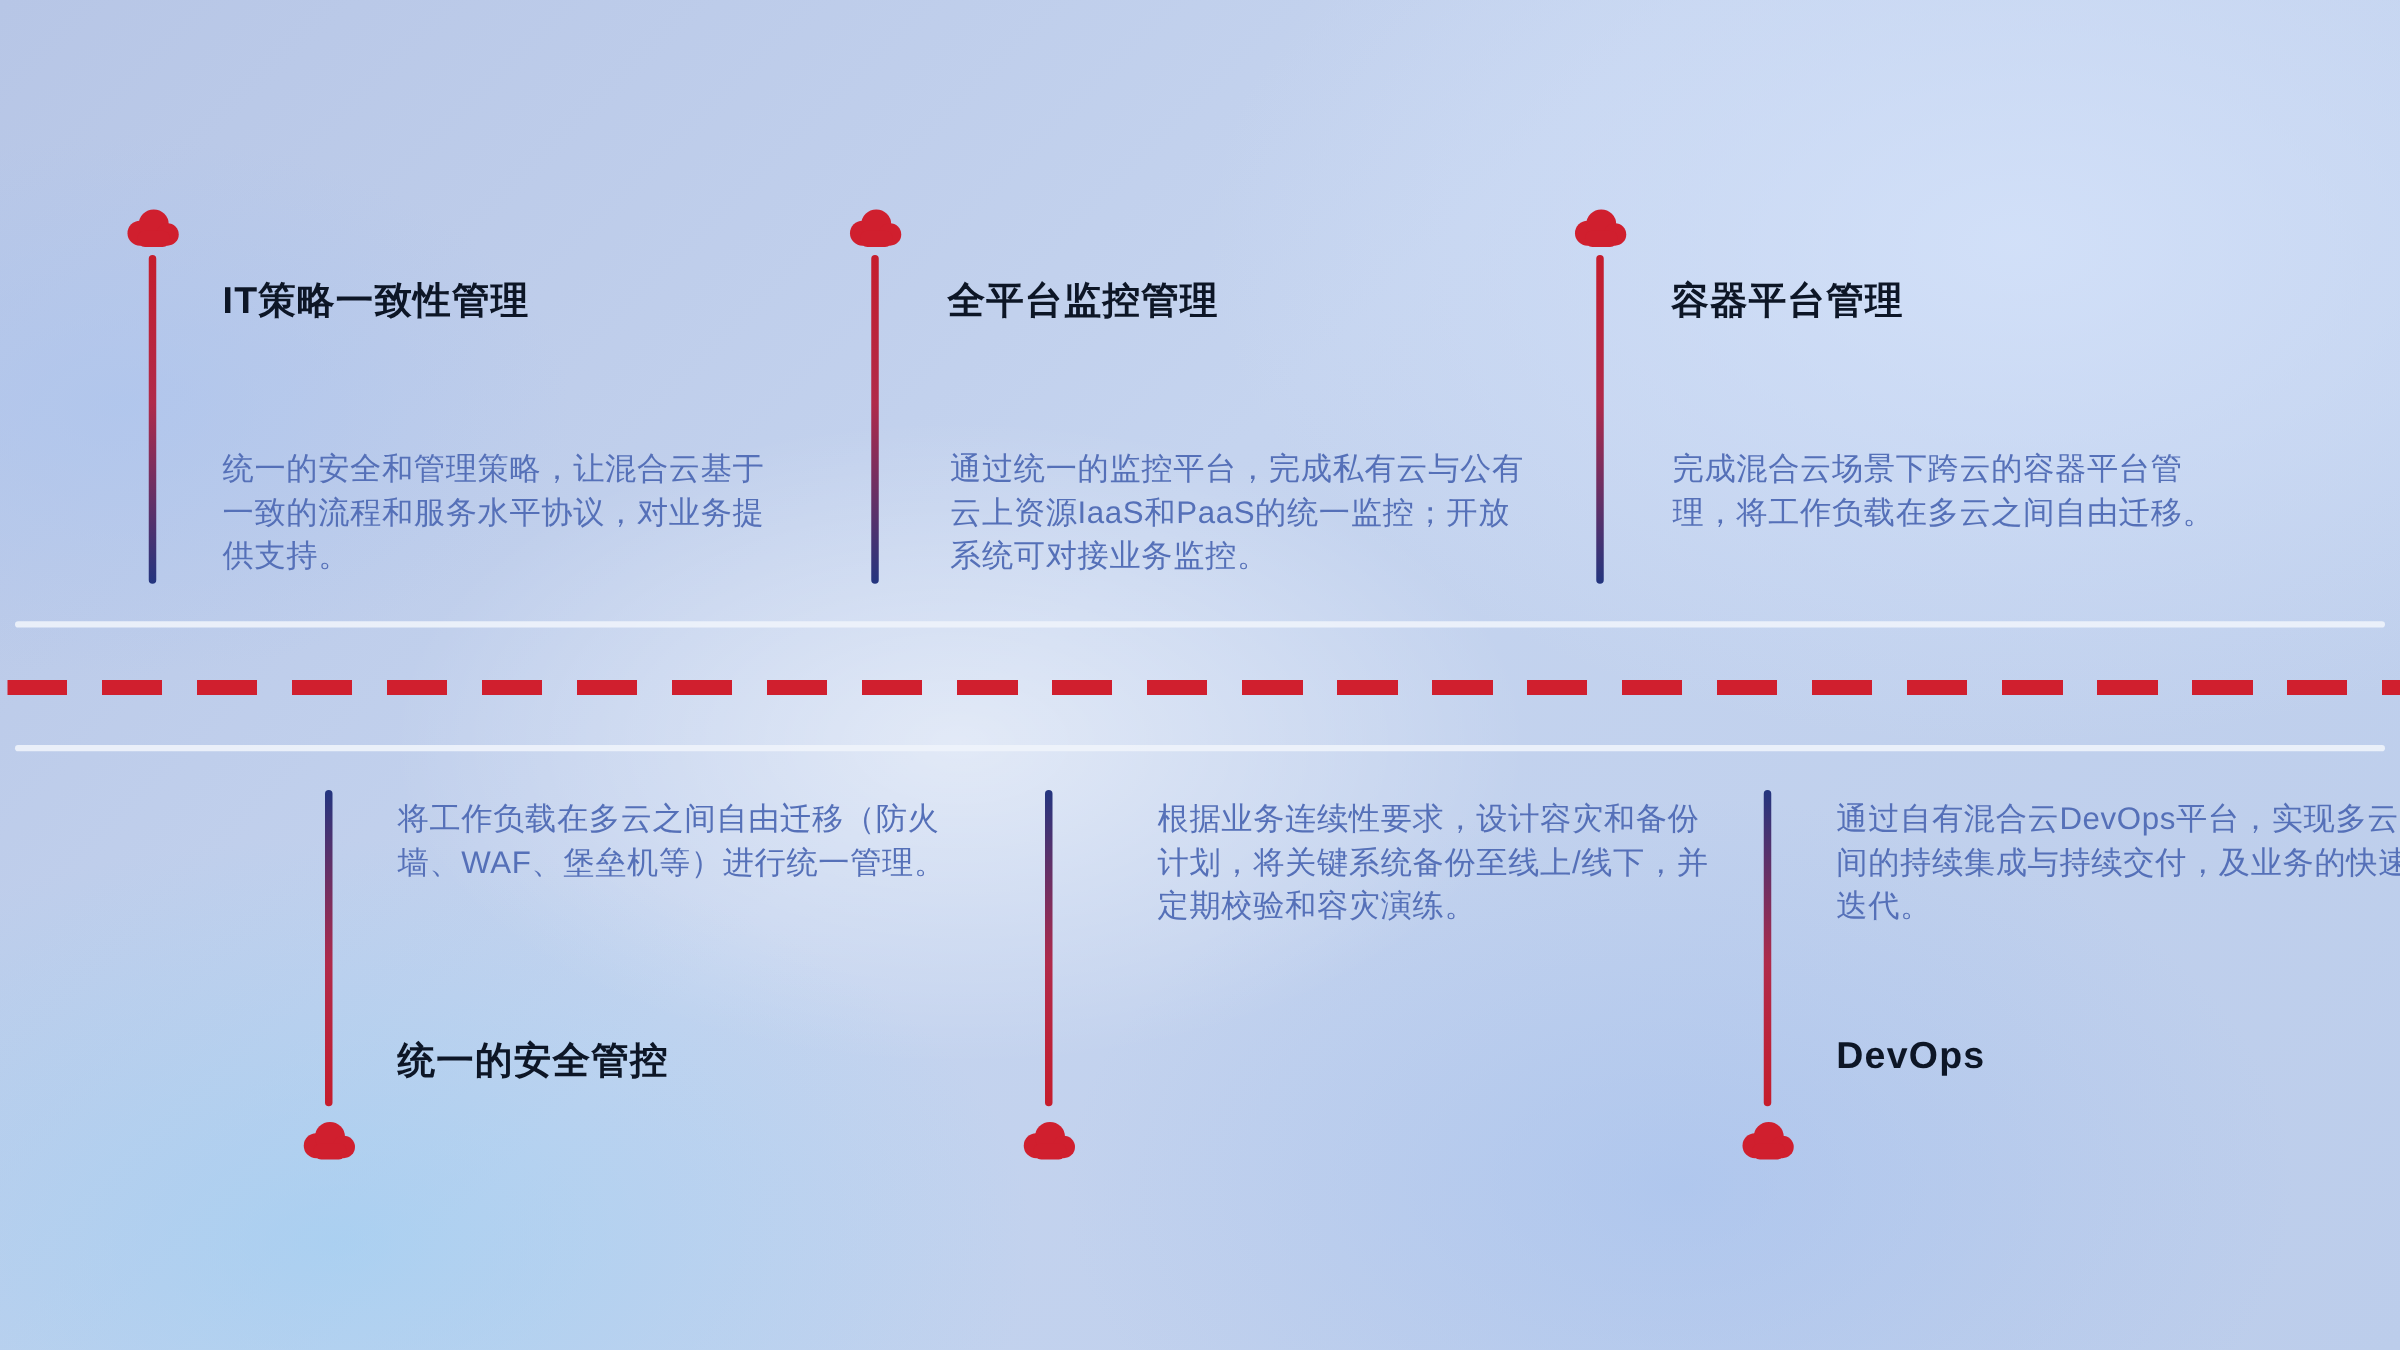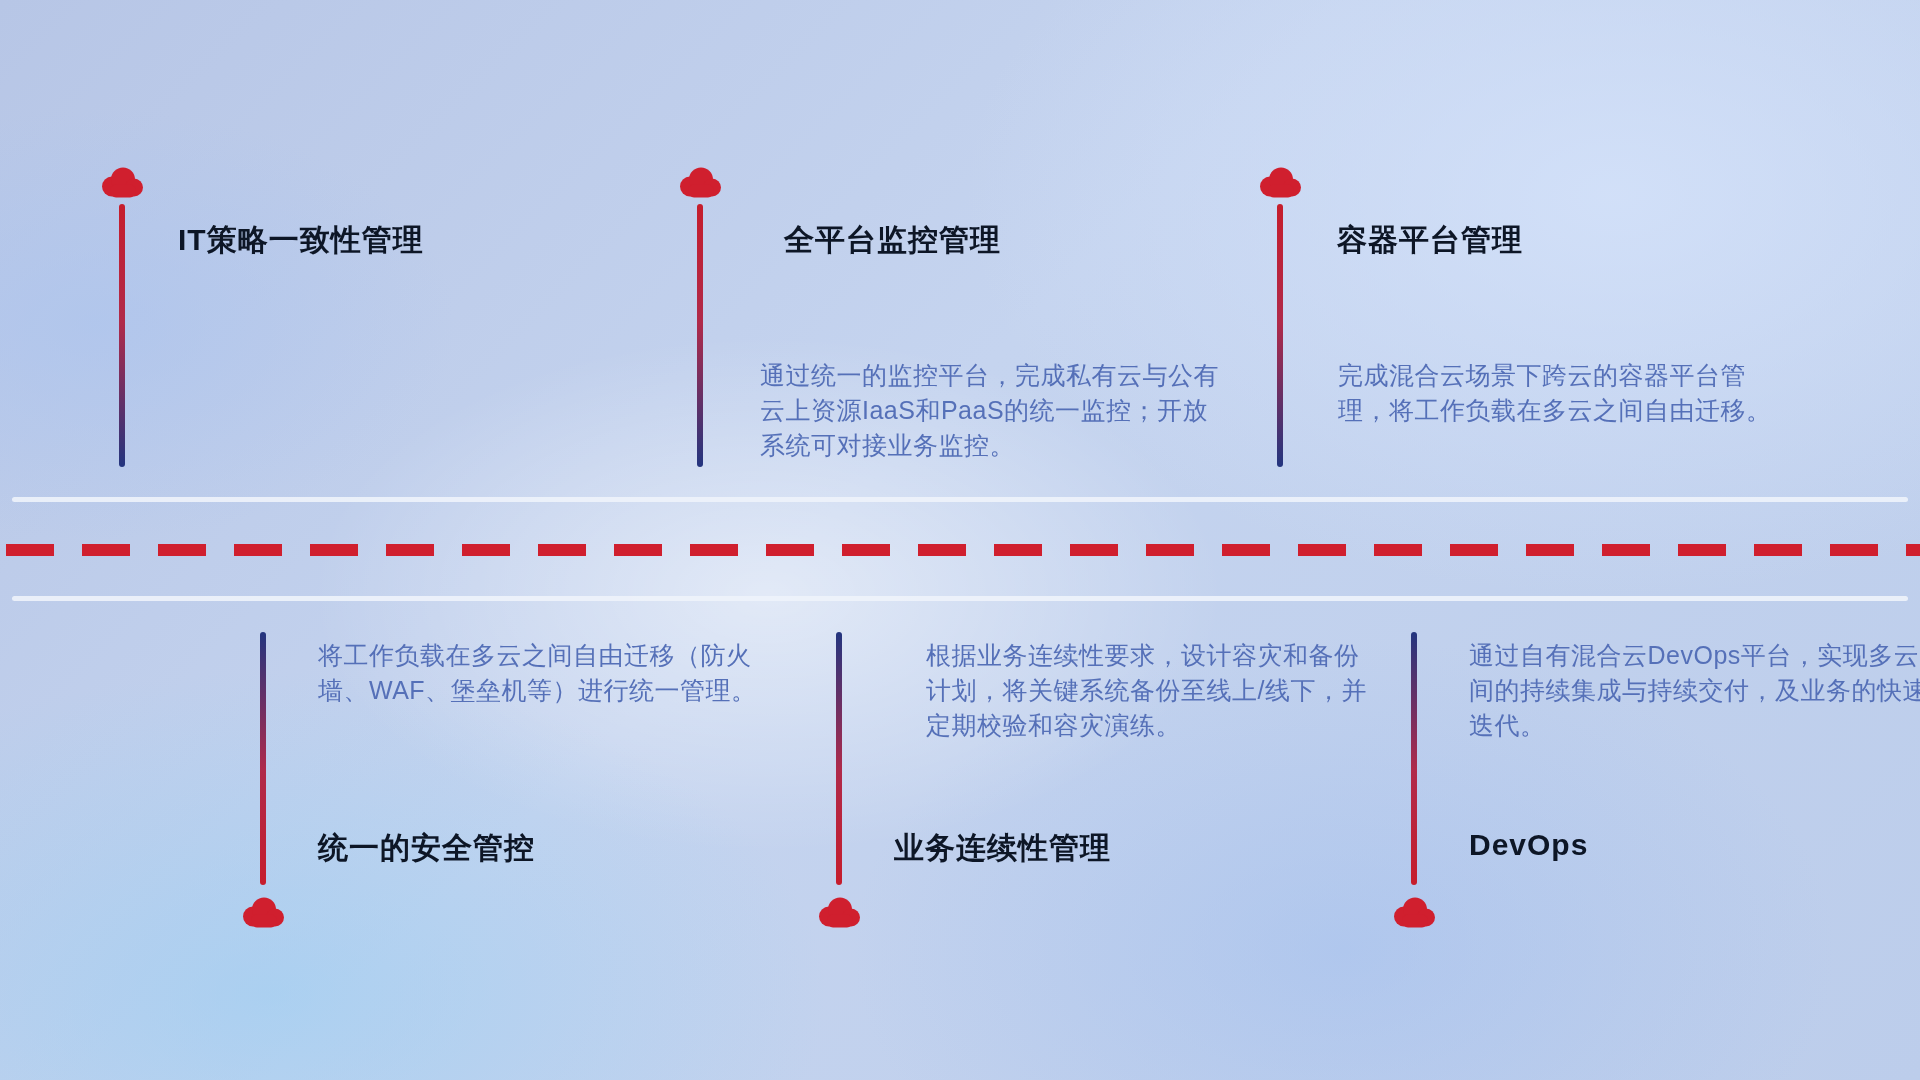--- a/index.html
+++ b/index.html
@@ -73,33 +73,34 @@
         <g fill="currentColor">
       <circle cx="13" cy="20" r="10"></circle>
           <circle cx="24" cy="13" r="12"></circle>
       <circle cx="35" cy="21" r="9"></circle>
           <rect x="11" y="18" width="26" height="13" rx="6"></rect>
     </g>
       </svg>
   </div>
   <div class="vline down" style="left:119px;top:204px;height:263px;"></div>
   <div class="item-title" style="left:178px;top:220px;">IT策略一致性管理</div>
+  <div class="item-desc w445" style="left:178px;top:358px;">统一的安全和管理策略，让混合云基于一致的流程和服务水平协议，对业务提供支持。</div>
 
   <div class="cloud" style="left:677px;top:166px;">
     <svg viewBox="0 0 46 32" aria-hidden="true">
         <g fill="currentColor">
       <circle cx="13" cy="20" r="10"></circle>
           <circle cx="24" cy="13" r="12"></circle>
       <circle cx="35" cy="21" r="9"></circle>
           <rect x="11" y="18" width="26" height="13" rx="6"></rect>
     </g>
       </svg>
   </div>
   <div class="vline down" style="left:697px;top:204px;height:263px;"></div>
-  <div class="item-title" style="left:758px;top:220px;margin-left:26px;">全平台监控管理</div>
+  <div class="item-title" style="left:758px;top:220px;">全平台监控管理</div>
   <div class="item-desc w460" style="left:760px;top:358px;">通过统一的监控平台，完成私有云与公有云上资源IaaS和PaaS的统一监控；开放系统可对接业务监控。</div>
 
   <div class="cloud" style="left:1257px;top:166px;">
     <svg viewBox="0 0 46 32" aria-hidden="true">
         <g fill="currentColor">
       <circle cx="13" cy="20" r="10"></circle>
           <circle cx="24" cy="13" r="12"></circle>
       <circle cx="35" cy="21" r="9"></circle>
           <rect x="11" y="18" width="26" height="13" rx="6"></rect>
     </g>
@@ -128,21 +129,20 @@
     <svg viewBox="0 0 46 32" aria-hidden="true">
         <g fill="currentColor">
       <circle cx="13" cy="20" r="10"></circle>
           <circle cx="24" cy="13" r="12"></circle>
       <circle cx="35" cy="21" r="9"></circle>
           <rect x="11" y="18" width="26" height="13" rx="6"></rect>
     </g>
       </svg>
   </div>
   <div class="item-desc w445" style="left:926px;top:638px;">根据业务连续性要求，设计容灾和备份计划，将关键系统备份至线上/线下，并定期校验和容灾演练。</div>
-  <div class="item-title" style="left:894px;top:828px;">业务连续性管理</div>
 
   <div class="vline up" style="left:1411px;top:632px;height:253px;"></div>
   <div class="cloud" style="left:1391px;top:896px;">
     <svg viewBox="0 0 46 32" aria-hidden="true">
         <g fill="currentColor">
       <circle cx="13" cy="20" r="10"></circle>
           <circle cx="24" cy="13" r="12"></circle>
       <circle cx="35" cy="21" r="9"></circle>
           <rect x="11" y="18" width="26" height="13" rx="6"></rect>
     </g>

